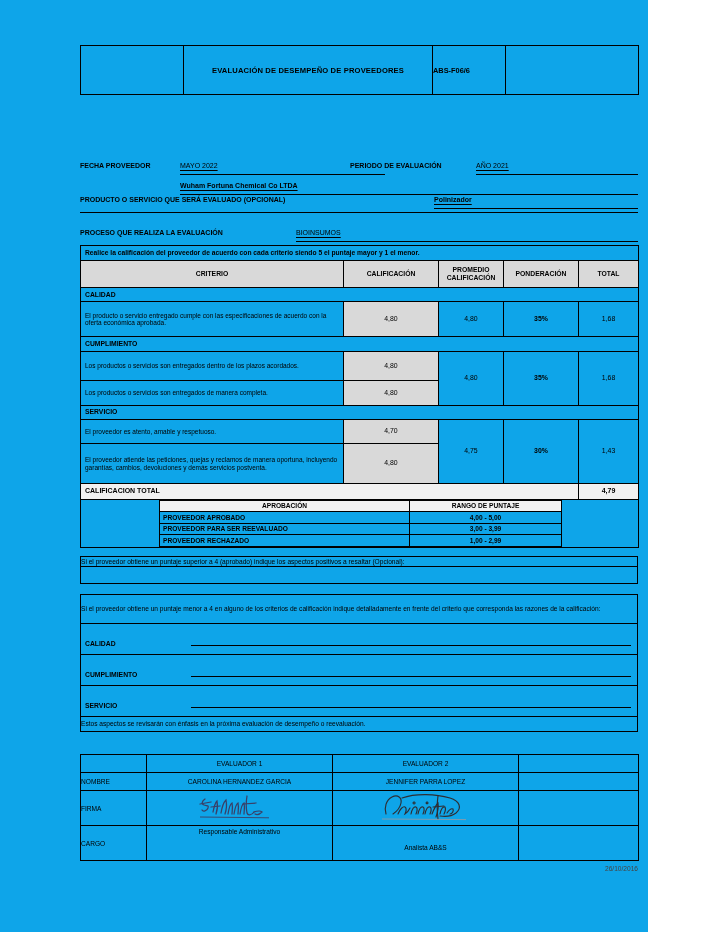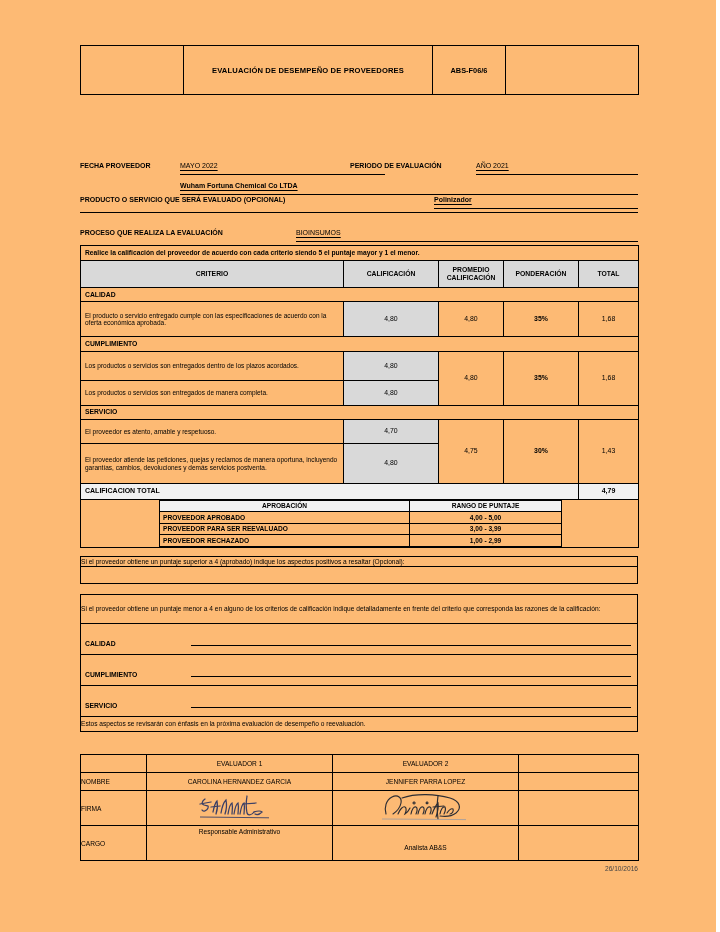--- a/index.html
+++ b/index.html
@@ -9,22 +9,22 @@
   body {
     width: 720px; height: 932px;
     font-family: "Liberation Sans", sans-serif;
     color: #000;
     position: relative;
     overflow: hidden;
   }
   .page {
     position: absolute;
     left: 0; top: 0;
-    width: 716px; height: 932px;
-    background: #fdba74;
+    width: 648px; height: 932px;
+    background: #0ea5e9;
   }
   .doc {
     position: absolute;
     left: 80px; top: 45px;
     width: 558px;
   }
 
   
   table.blk {
     border-collapse: collapse;
@@ -42,21 +42,20 @@
 
   
   .hdr td { height: 48px; border: 1.6px solid #000; }
   .hdr .title {
     text-align: center;
     font-weight: bold;
     font-size: 7.6px;
     letter-spacing: .15px;
   }
   .hdr .code {
-    text-align: center;
     font-weight: bold;
     font-size: 7.4px;
   }
 
   
   .meta { position: relative; width: 558px; }
   .lbl {
     position: absolute;
     font-weight: bold;
     font-size: 7.0px;

